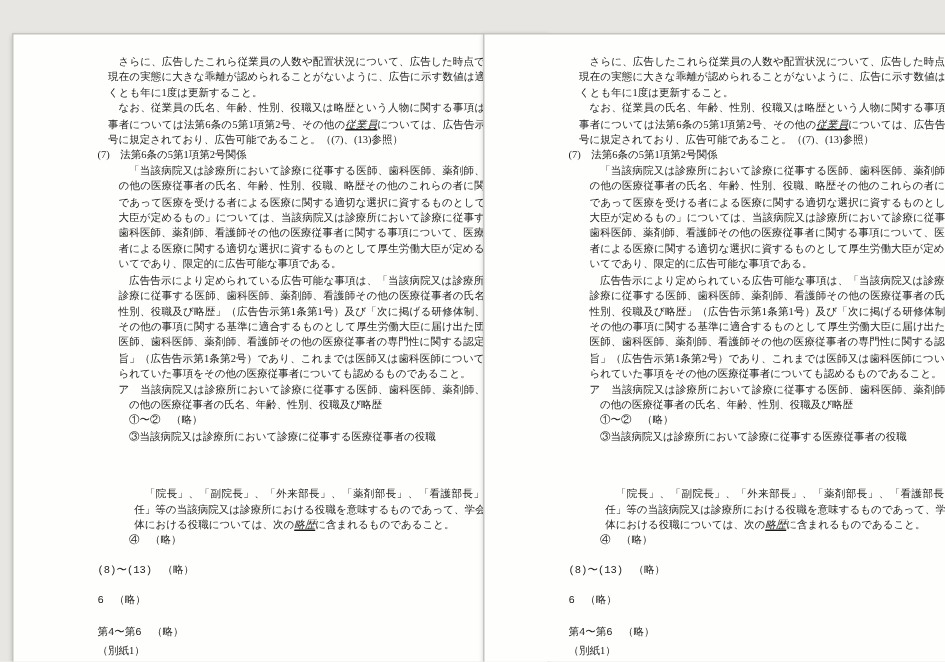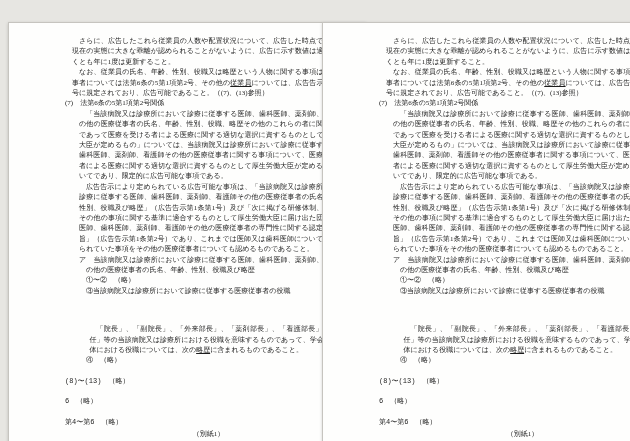--- a/index.html
+++ b/index.html
@@ -46,24 +46,25 @@
   .fi   { text-indent: 1em; }
   .lv1  { margin-left: 1em; }
   .lv2  { margin-left: 2em; font-family: Liberation Serif, serif; }
   .lv3  { margin-left: 3em; }
   .lv4  { margin-left: 3.5em; margin-top: 28px; }
   .hangA{ margin-left: 3em; text-indent: -1em; }
   .gap  { margin-top: 10px; font-family: Liberation Mono, monospace; }
   .u {
     text-decoration: underline;
     text-underline-offset: 1px;
+    font-style: italic;
   }
   .page-footer {
     margin-top: auto;
-    text-align: center;
+    text-align: left;
     padding-top: 2px;
   }
 </style>
 </head>
 <body style="background: rgb(231, 230, 226);">
 
 <div class="spread">
 
   <div class="page left" style="background: rgb(254, 254, 253);">
     <div class="page-inner" style="color: rgb(28, 28, 28);">

